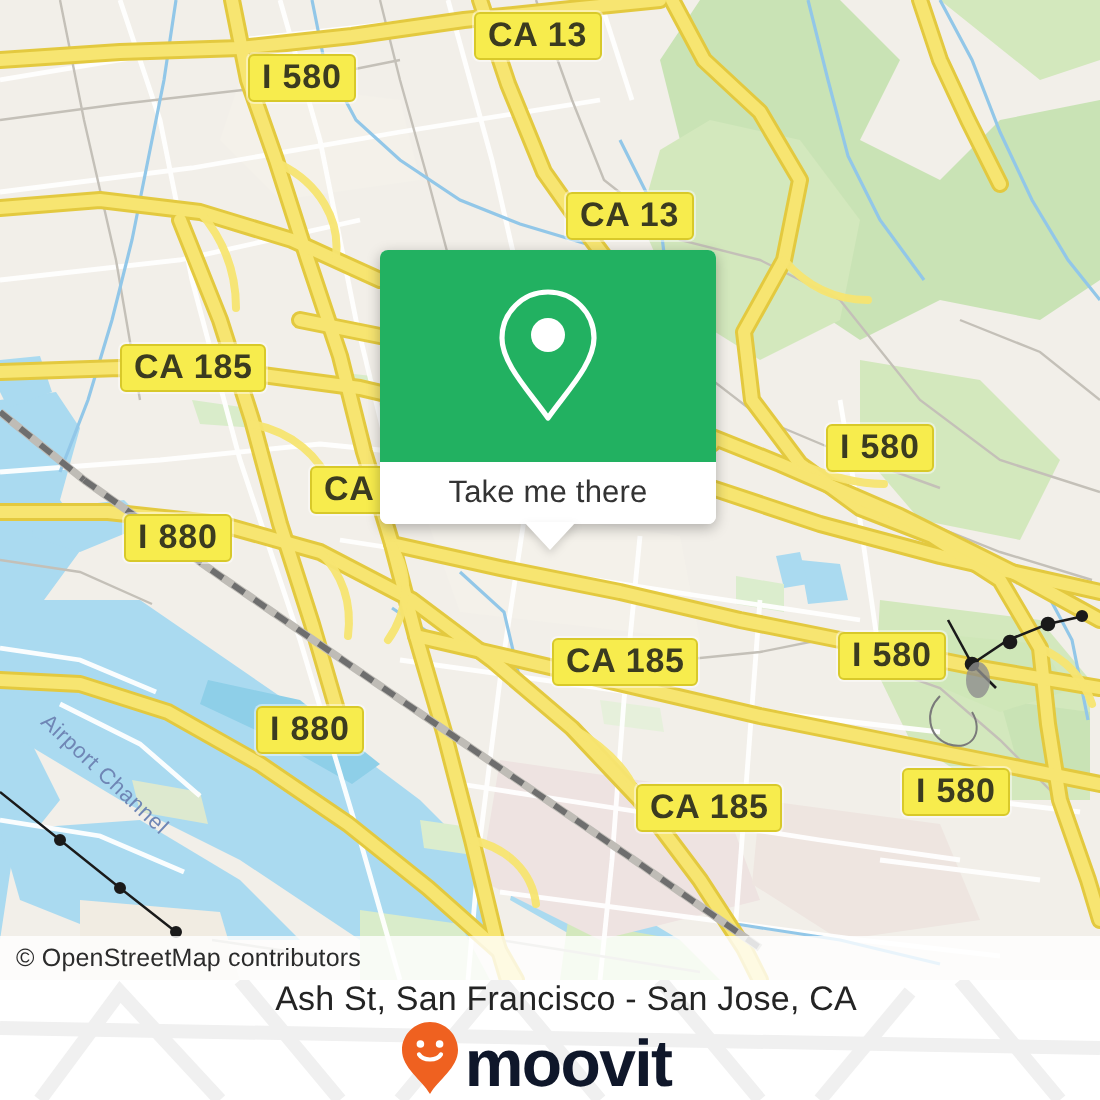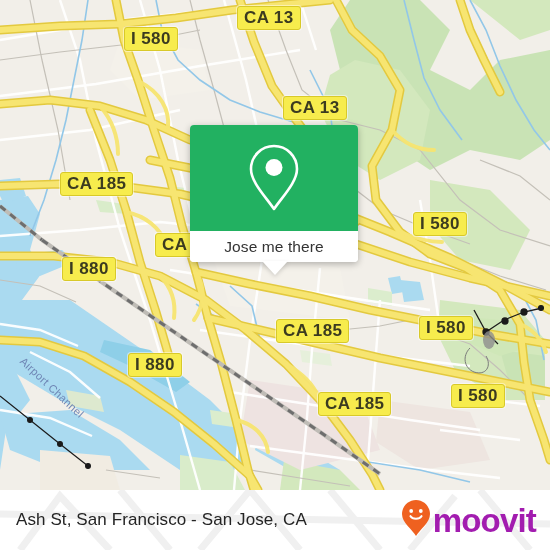--- a/index.html
+++ b/index.html
@@ -131,20 +131,21 @@
     position: absolute;
     left: 0;
     top: 490px;
     width: 550px;
     height: 60px;
     background: #ffffff;
     display: flex;
     align-items: center;
     justify-content: space-between;
     overflow: hidden;
+    flex-direction: column;
   }
   #footer-watermark {
     position: absolute;
     left: 0; top: 0;
     width: 550px; height: 60px;
     opacity: 1;
     pointer-events: none;
   }
   #footer-title {
     position: relative;
@@ -158,21 +159,21 @@
   #moovit-logo {
     position: relative;
     z-index: 2;
     display: flex;
     align-items: center;
     padding-right: 14px;
   }
   #moovit-wordmark {
     font-size: 33px;
     font-weight: bold;
-    color: #a21caf;
+    color: #0f172a;
     letter-spacing: -0.8px;
     line-height: 1;
     margin-left: 2px;
   }
 </style>
 </head>
 <body>
 
 <div id="map-area">
 
@@ -362,25 +363,28 @@
   <div id="popup-card">
     <div id="popup-card-header">
       <span id="popup-pin-icon">
         <svg width="54" height="72" viewBox="0 0 54 72">
           <path d="M27 4 C14.3 4 4 14.3 4 27 C4 40 18 54 27 67 C36 54 50 40 50 27 C50 14.3 39.7 4 27 4 Z" fill="none" stroke="#ffffff" stroke-width="2.6" stroke-linejoin="round"></path>
           <circle cx="27" cy="25.5" r="8.5" fill="#ffffff"></circle>
         </svg>
       </span>
     </div>
     <div id="popup-card-footer">
-      <span id="popup-cta-label">Jose me there</span>
+      <span id="popup-cta-label">Take me there</span>
     </div>
     <div id="popup-pointer"></div>
   </div>
 
+  <div id="attribution-strip">
+    <span id="attribution-text">© OpenStreetMap contributors</span>
+  </div>
 </div>
 
 <div id="footer-bar">
 
   <svg id="footer-watermark" viewBox="0 0 550 60">
     <g stroke="#f0f0f0" stroke-width="7" fill="none">
       <path d="M20 60 L60 6 L110 60"></path>
       <path d="M120 0 L170 60"></path>
       <path d="M200 60 L250 0 L300 60"></path>
       <path d="M330 0 L380 60"></path>

